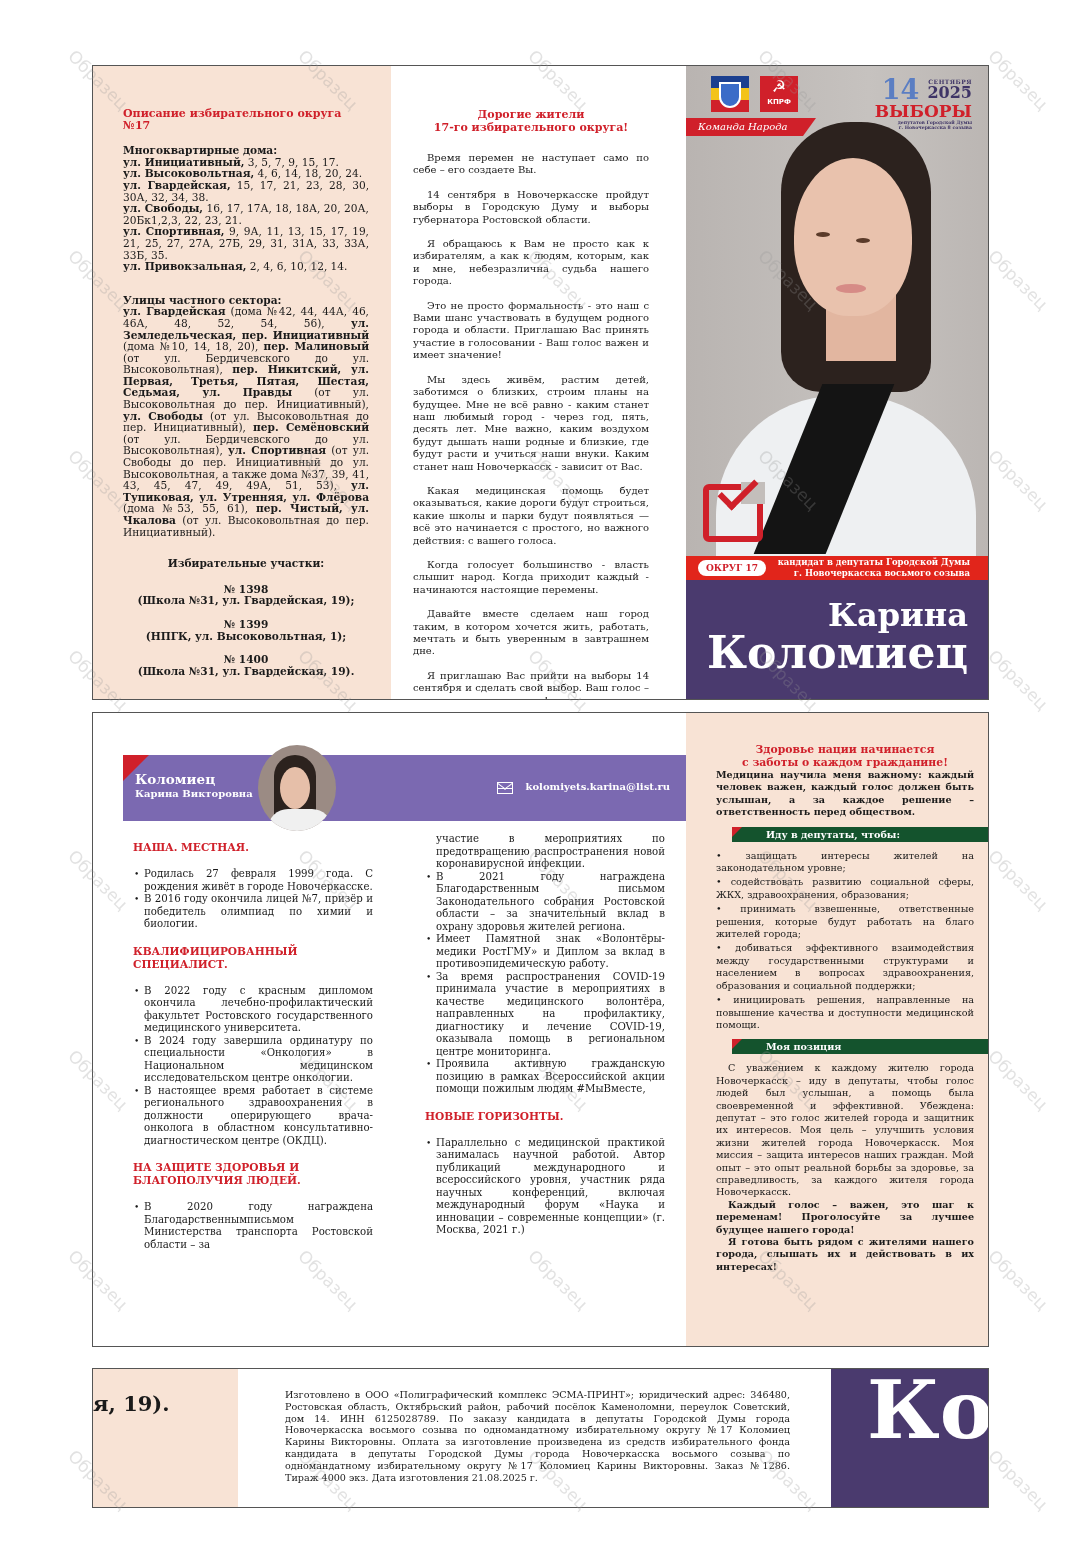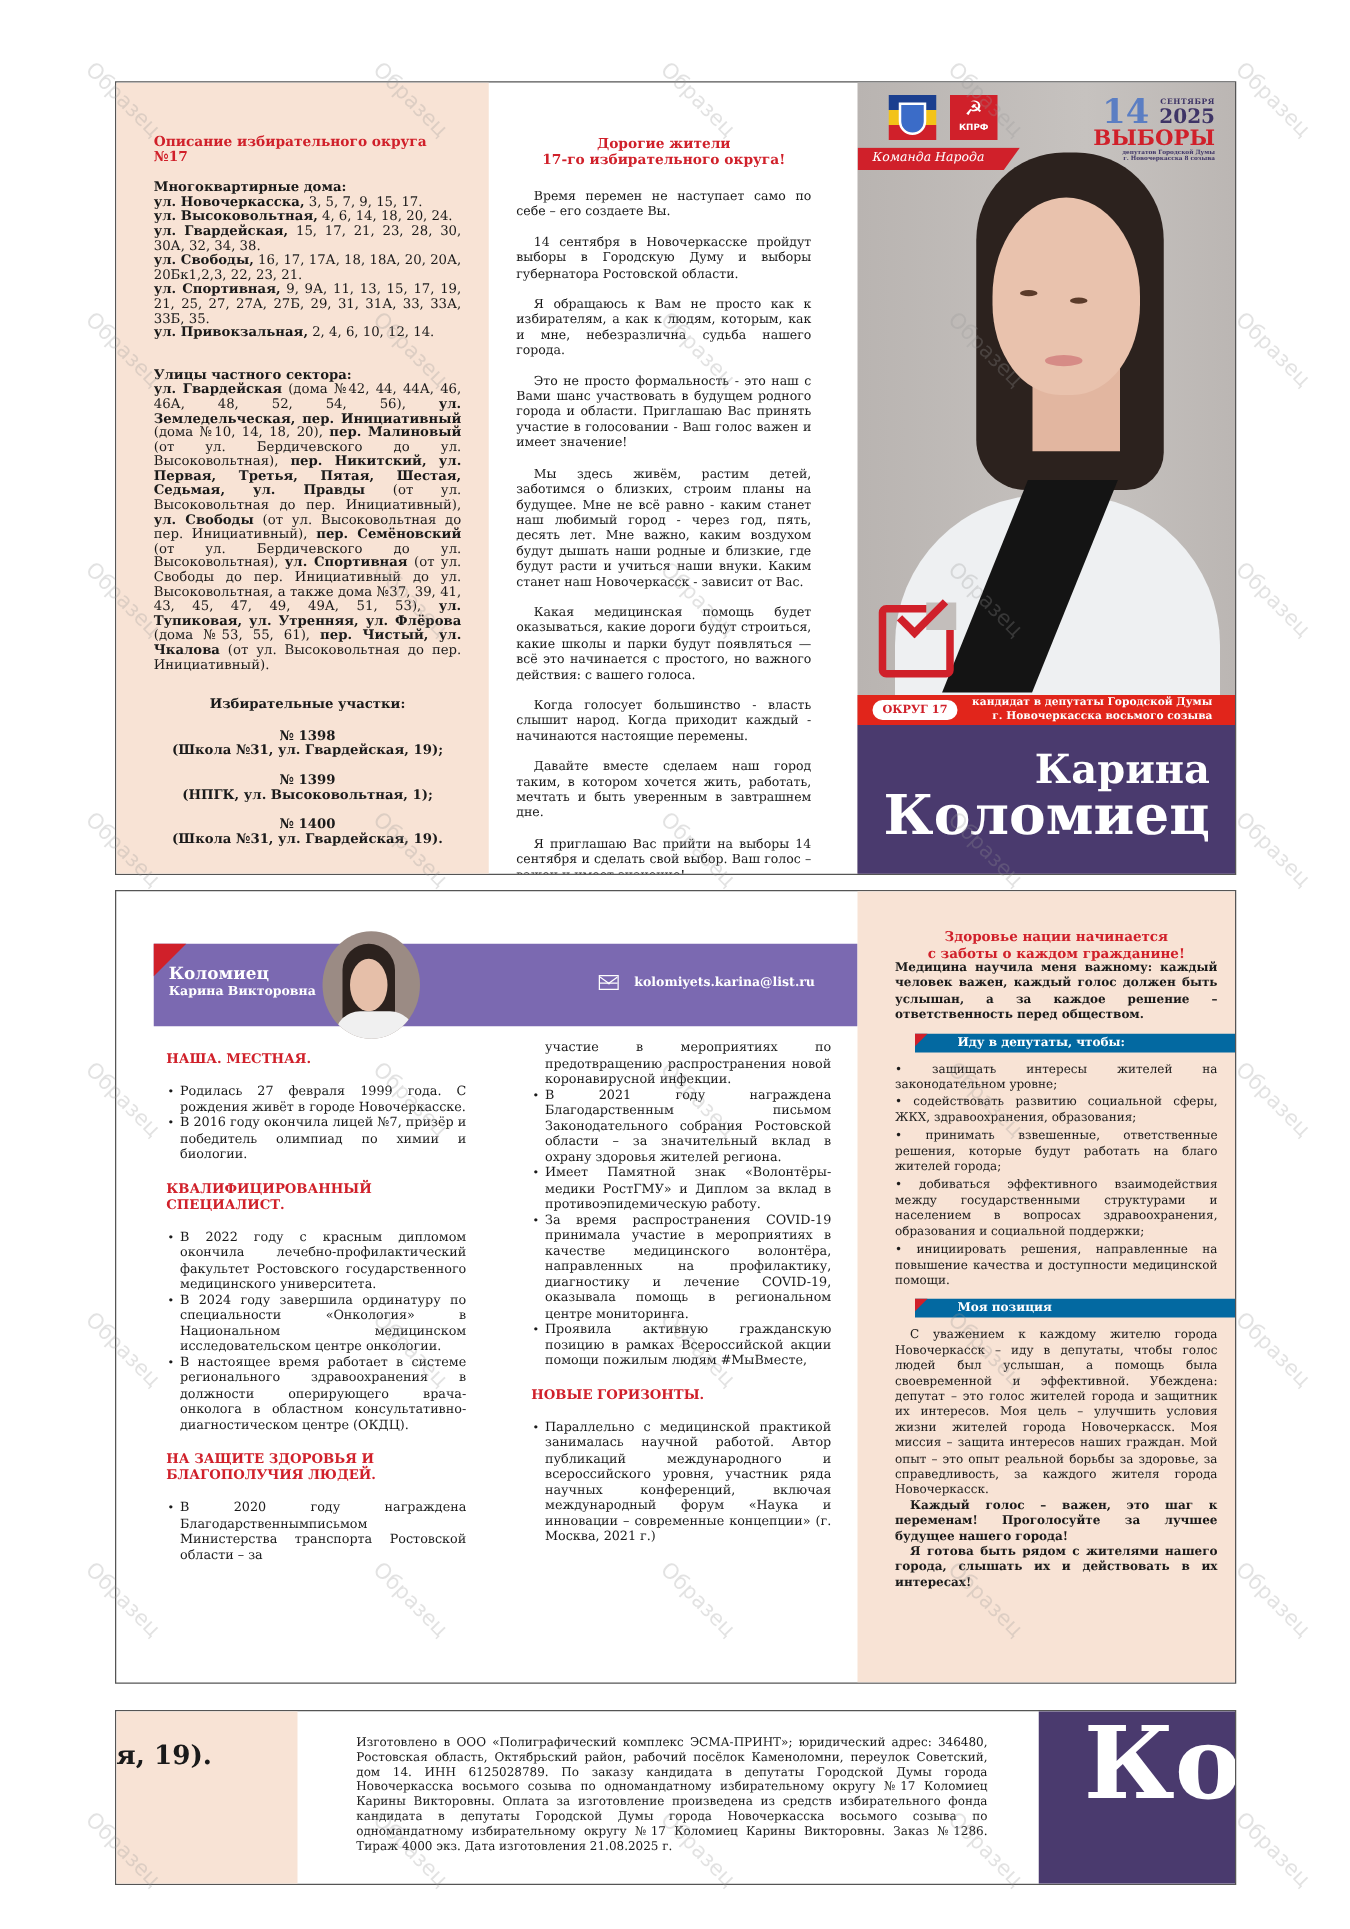--- a/index.html
+++ b/index.html
@@ -70,39 +70,39 @@
   #sheet2 { left: 92px; top: 712px; width: 897px; height: 635px; }
   #s2-header { position: absolute; left: 30px; top: 42px; width: 563px; height: 66px; background: #7b69b1; }
   .hdr-corner { position: absolute; left: 0; top: 0; width: 0; height: 0; border-top: 26px solid #d0202a; border-right: 26px solid transparent; }
   .hdr-name { position: absolute; left: 12px; top: 17px; color: #fff; font-weight: bold; }
   .hdr-last { font-size: 13.5px; line-height: 15px; }
   .hdr-first { font-size: 10px; line-height: 13px; }
   .avatar { position: absolute; left: 135px; top: -10px; width: 78px; height: 86px; border-radius: 50%; background: #9b8b84; overflow: hidden; }
   .av-hair { position: absolute; left: 16px; top: 10px; width: 42px; height: 70px; background: #2c221e; border-radius: 22px 22px 10px 12px; }
   .av-face { position: absolute; left: 22px; top: 22px; width: 30px; height: 42px; background: #e6bfa9; border-radius: 50%; }
   .av-jacket { position: absolute; left: 10px; top: 64px; width: 64px; height: 30px; background: #f0f0f0; border-radius: 20px 20px 0 0; }
-  .mail-wrap { position: absolute; left: 312px; top: 25px; color: #fff; font-weight: bold; font-size: 10px; line-height: 14px; padding-left: 44px; }
+  .mail-wrap { position: absolute; left: 330px; top: 25px; color: #fff; font-weight: bold; font-size: 10px; line-height: 14px; padding-left: 44px; }
   .mail-icon { display: inline-block; width: 16px; height: 12px; border: 1px solid #fff; position: relative; vertical-align: middle; margin-right: 9px; overflow: hidden; }
   .mail-icon::before { content: ""; position: absolute; left: -2px; top: -8px; width: 18px; height: 13px; border-bottom: 1px solid #fff; transform: rotate(0deg); border-left: none; }
   .mail-icon .v1 { position: absolute; left: 0; top: 0; width: 10px; height: 1px; background: #fff; transform-origin: 0 0; transform: rotate(36deg); }
   .mail-icon .v2 { position: absolute; right: 0; top: 0; width: 10px; height: 1px; background: #fff; transform-origin: 100% 0; transform: rotate(-36deg); }
 
   #s2-col1 { position: absolute; left: 40px; top: 128px; width: 240px; font-size: 10.2px; line-height: 12.5px; }
   #s2-col2 { position: absolute; left: 332px; top: 120px; width: 240px; font-size: 10.2px; line-height: 12.5px; }
   .sec-title { color: #d0202a; font-weight: bold; font-size: 10.6px; line-height: 13px; margin-bottom: 14px; }
   .sec-gap { margin-top: 14px; }
   ul.bullets { list-style: none; }
   ul.bullets li { position: relative; padding-left: 11px; text-align: justify; }
   ul.bullets li::before { content: "•"; position: absolute; left: 1px; top: 0; font-size: 9px; }
   .cont-p { padding-left: 11px; text-align: justify; }
 
   #s2-col3 { position: absolute; left: 593px; top: 0; width: 304px; height: 100%; padding: 30px 16px 0 30px; font-size: 9.6px; line-height: 12.4px; }
   .health-title { text-align: center; color: #d0202a; font-weight: bold; font-size: 10.8px; line-height: 13px; }
   .health-lead { font-weight: bold; text-align: justify; }
-  .purple-bar { position: relative; height: 15px; background: #0369a1; color: #fff; font-weight: bold; font-size: 9.6px; line-height: 15px; margin: 8px -16px 8px 16px; padding-left: 34px; }
+  .purple-bar { position: relative; height: 15px; background: #14532d; color: #fff; font-weight: bold; font-size: 9.6px; line-height: 15px; margin: 8px -16px 8px 16px; padding-left: 34px; }
   .purple-bar .corner { position: absolute; left: 0; top: 0; width: 0; height: 0; border-top: 10px solid #d0202a; border-right: 10px solid transparent; }
   .goal-item { text-align: justify; margin-bottom: 2px; }
   .pos-p { text-indent: 12px; text-align: justify; }
   .pos-bold { text-indent: 12px; text-align: justify; font-weight: bold; }
 
   
   #sheet3 { left: 92px; top: 1368px; width: 897px; height: 140px; }
   #s3-left { position: absolute; left: 0; top: 0; width: 145px; height: 100%; }
   .s3-tail { position: absolute; left: 0; top: 22px; font-weight: bold; font-size: 21px; white-space: nowrap; }
   #s3-imprint { position: absolute; left: 192px; top: 20px; width: 505px; font-size: 9.6px; line-height: 11.8px; text-align: justify; }
@@ -114,21 +114,21 @@
 </style>
 </head>
 <body>
 
 <div id="sheet1" class="sheet">
 
   <div id="s1-col1" class="peach">
     <div class="district-title">Описание избирательного округа №17</div>
     <div class="sub-head">Многоквартирные дома:</div>
     <div id="apartment-list">
-        <div class="addr-line"><b>ул. Новочеркасска,</b><span> 3, 5, 7, 9, 15, 17.</span></div>
+        <div class="addr-line"><b>ул. Инициативный,</b><span> 3, 5, 7, 9, 15, 17.</span></div>
         <div class="addr-line"><b>ул. Высоковольтная,</b><span> 4, 6, 14, 18, 20, 24.</span></div>
         <div class="addr-line"><b>ул. Гвардейская,</b><span> 15, 17, 21, 23, 28, 30, 30А, 32, 34, 38.</span></div>
         <div class="addr-line"><b>ул. Свободы,</b><span> 16, 17, 17А, 18, 18А, 20, 20А, 20Бк1,2,3, 22, 23, 21.</span></div>
         <div class="addr-line"><b>ул. Спортивная,</b><span> 9, 9А, 11, 13, 15, 17, 19, 21, 25, 27, 27А, 27Б, 29, 31, 31А, 33, 33А, 33Б, 35.</span></div>
         <div class="addr-line"><b>ул. Привокзальная,</b><span> 2, 4, 6, 10, 12, 14.</span></div>
       </div>
 
     <div class="private-block">
       <div class="sub-head">Улицы частного сектора:</div>
       <div id="private-list" class="addr-line"><b>ул. Гвардейская</b><span> (дома №42, 44, 44А, 46, 46А, 48, 52, 54, 56), </span><b>ул. Земледельческая, пер. Инициативный</b><span> (дома №10, 14, 18, 20), </span><b>пер. Малиновый</b><span> (от ул. Бердичевского до ул. Высоковольтная), </span><b>пер. Никитский, ул. Первая, Третья, Пятая, Шестая, Седьмая, ул. Правды</b><span> (от ул. Высоковольтная до пер. Инициативный), </span><b>ул. Свободы</b><span> (от ул. Высоковольтная до пер. Инициативный), </span><b>пер. Семёновский</b><span> (от ул. Бердичевского до ул. Высоковольтная), </span><b>ул. Спортивная</b><span> (от ул. Свободы до пер. Инициативный до ул. Высоковольтная, а также дома №37, 39, 41, 43, 45, 47, 49, 49А, 51, 53), </span><b>ул. Тупиковая, ул. Утренняя, ул. Флёрова</b><span> (дома №53, 55, 61), </span><b>пер. Чистый, ул. Чкалова</b><span> (от ул. Высоковольтная до пер. Инициативный).</span></div>

